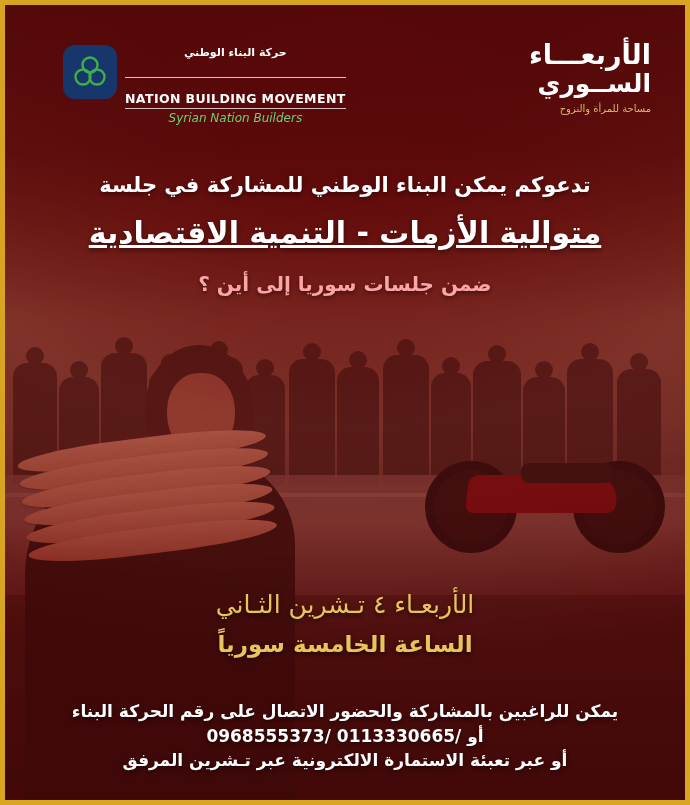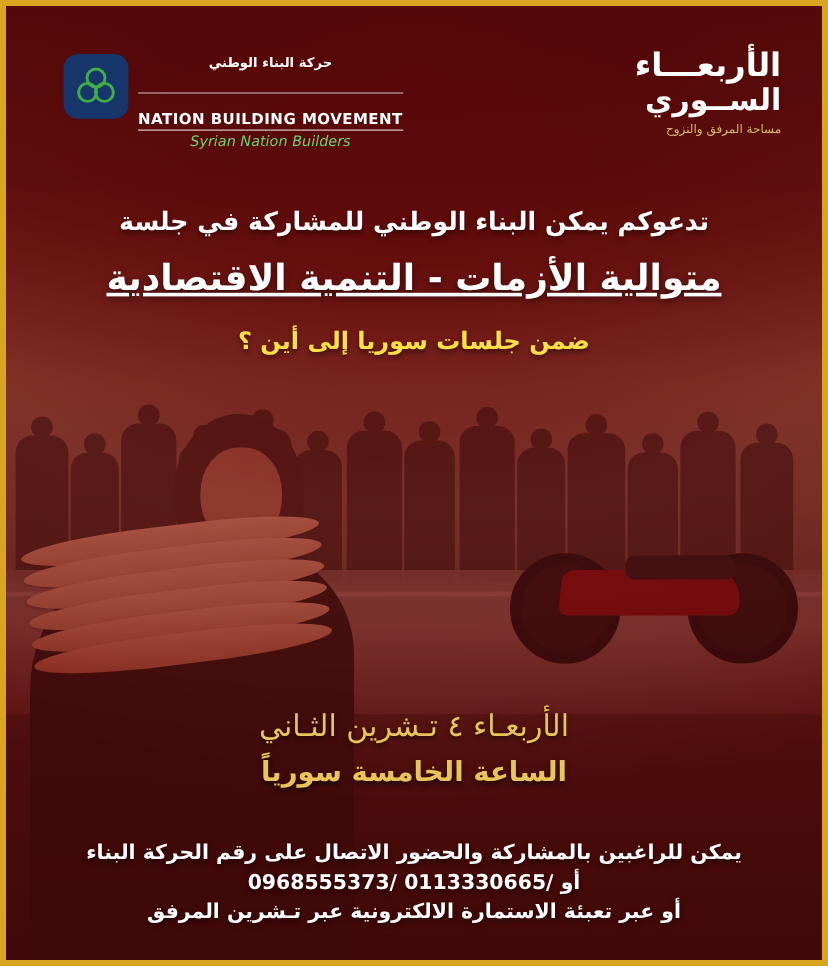--- a/index.html
+++ b/index.html
@@ -181,21 +181,21 @@
     position: relative;
     z-index: 5;
     width: 100%;
     height: 100%;
   }
 
   
   .header {
     position: absolute;
     top: 34px;
-    left: 8px;
+    left: 18px;
     right: 0;
     height: 110px;
   }
   .logo-left {
     position: absolute;
     left: 40px;
     top: 6px;
     display: flex;
     align-items: flex-start;
     gap: 8px;
@@ -284,21 +284,21 @@
   }
   .t-main {
     color: #ffffff;
     font-size: 30px;
     font-weight: bold;
     margin-top: 18px;
     text-shadow: 0 2px 5px rgba(0,0,0,.5);
     text-decoration: underline;
   }
   .t-series {
-    color: #fde047;
+    color: #fca5a5;
     font-size: 20px;
     font-weight: bold;
     margin-top: 22px;
     text-shadow: 0 2px 4px rgba(0,0,0,.45);
   }
 
   
   .date-block {
     position: absolute;
     top: 585px;
@@ -411,21 +411,21 @@
         <div class="logo-text">
           <div class="logo-ar">حركة البناء الوطني</div>
           <div class="logo-en">NATION BUILDING MOVEMENT</div>
           <div class="logo-sub">Syrian Nation Builders</div>
         </div>
       </div>
 
       <div class="logo-right">
         <div class="l1">الأربعـــاء</div>
         <div class="l2">الســوري</div>
-        <div class="l3">مساحة المرفق والنزوح</div>
+        <div class="l3">مساحة للمرأة والنزوح</div>
       </div>
 
     </div>
 
     <div class="titles">
       <div class="t-invite">تدعوكم يمكن البناء الوطني للمشاركة في جلسة</div>
       <div class="t-main">متوالية الأزمات - التنمية الاقتصادية</div>
       <div class="t-series">ضمن جلسات سوريا إلى أين ؟</div>
     </div>
 

